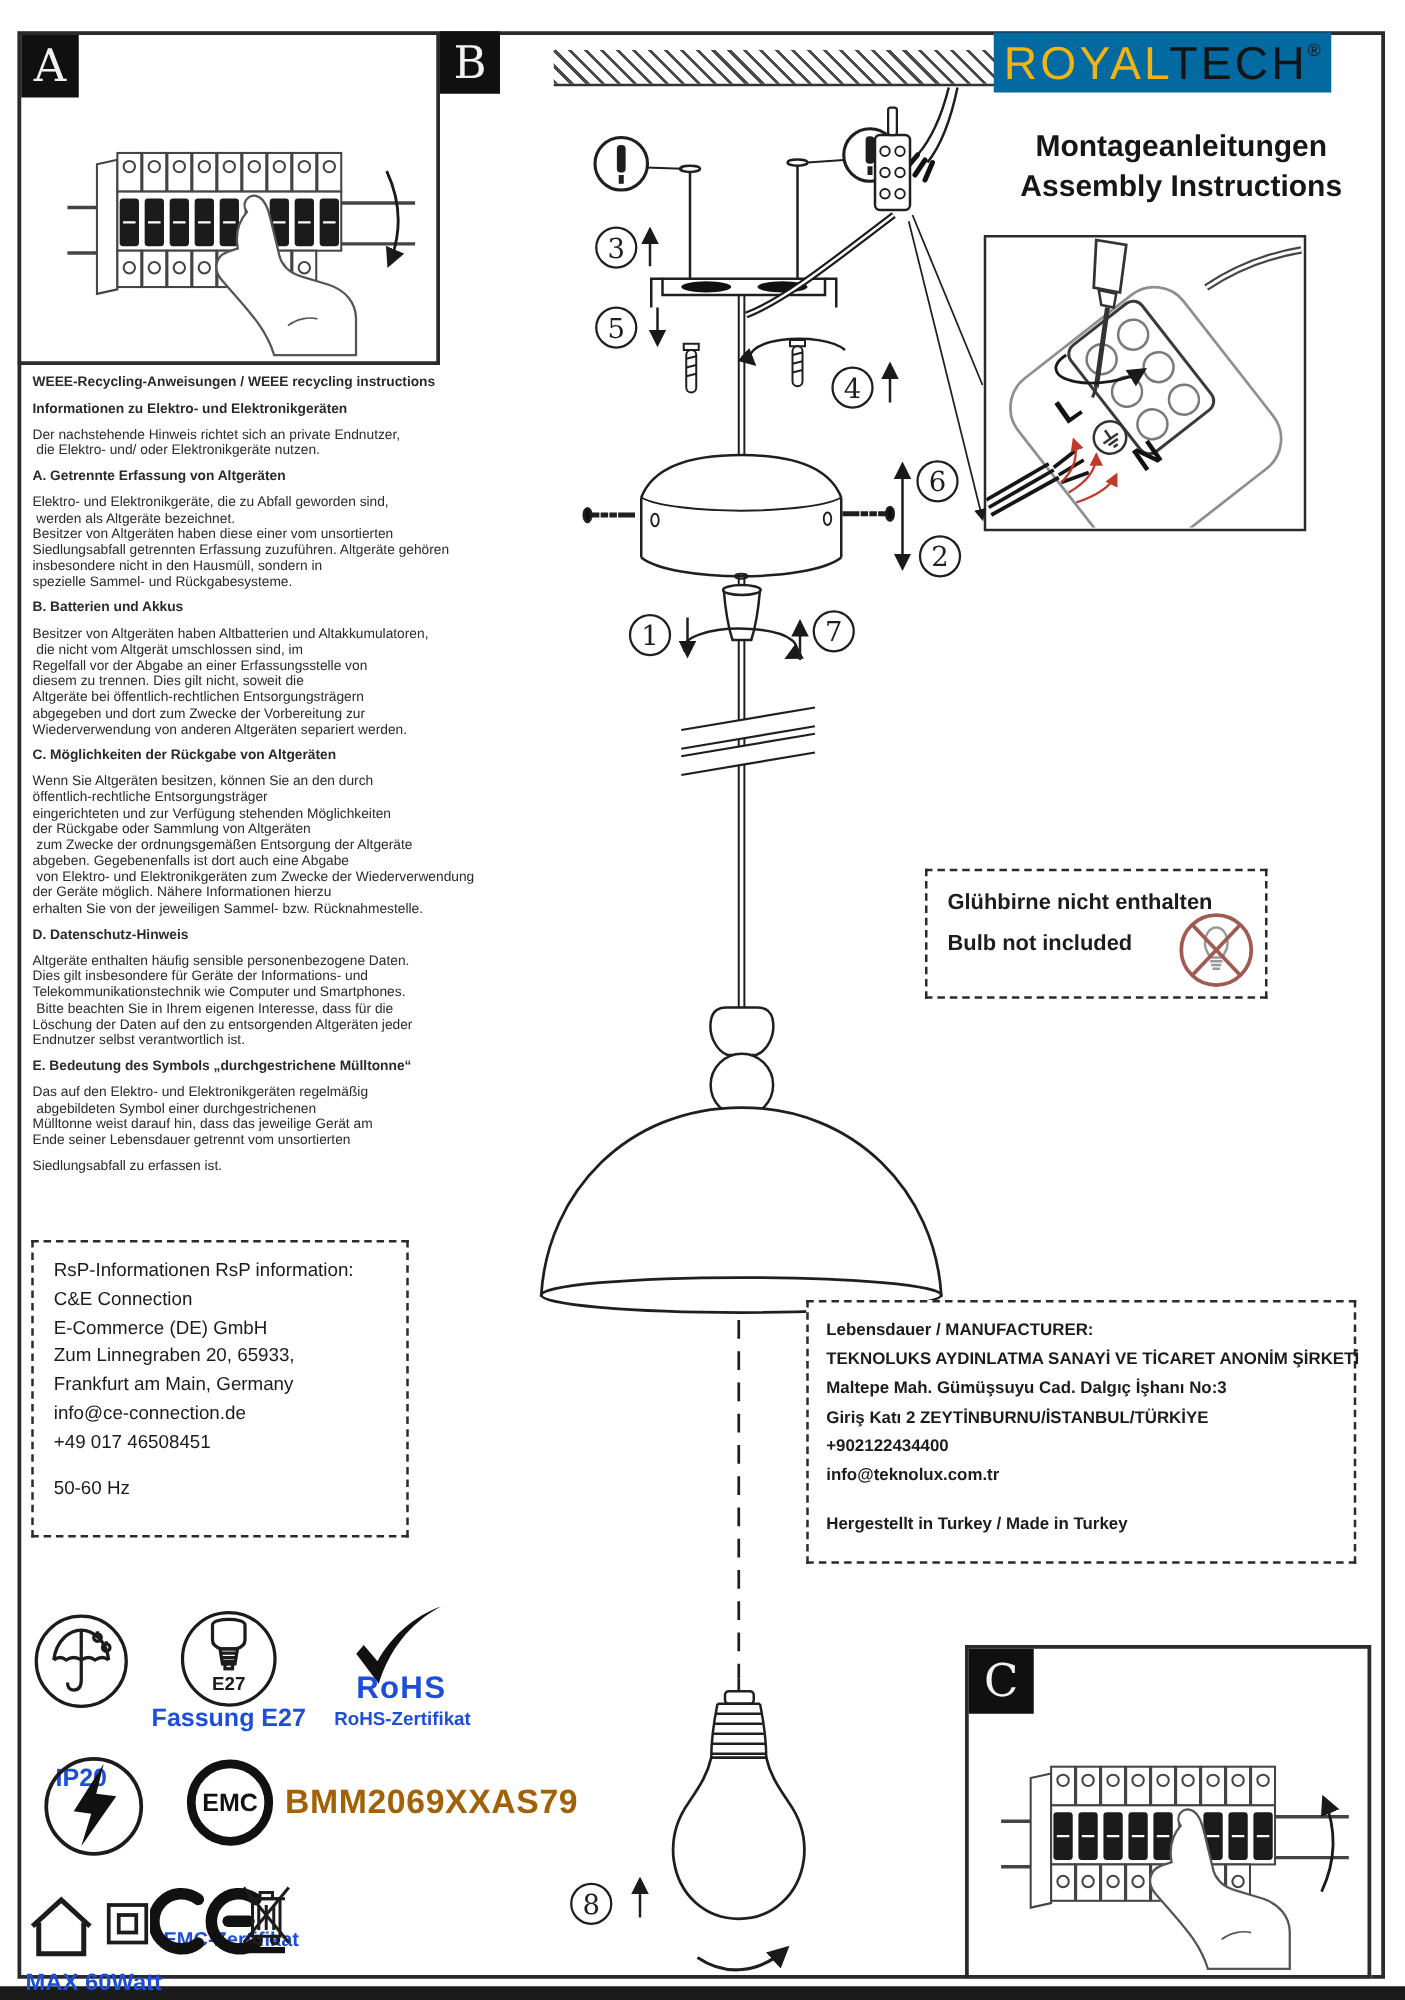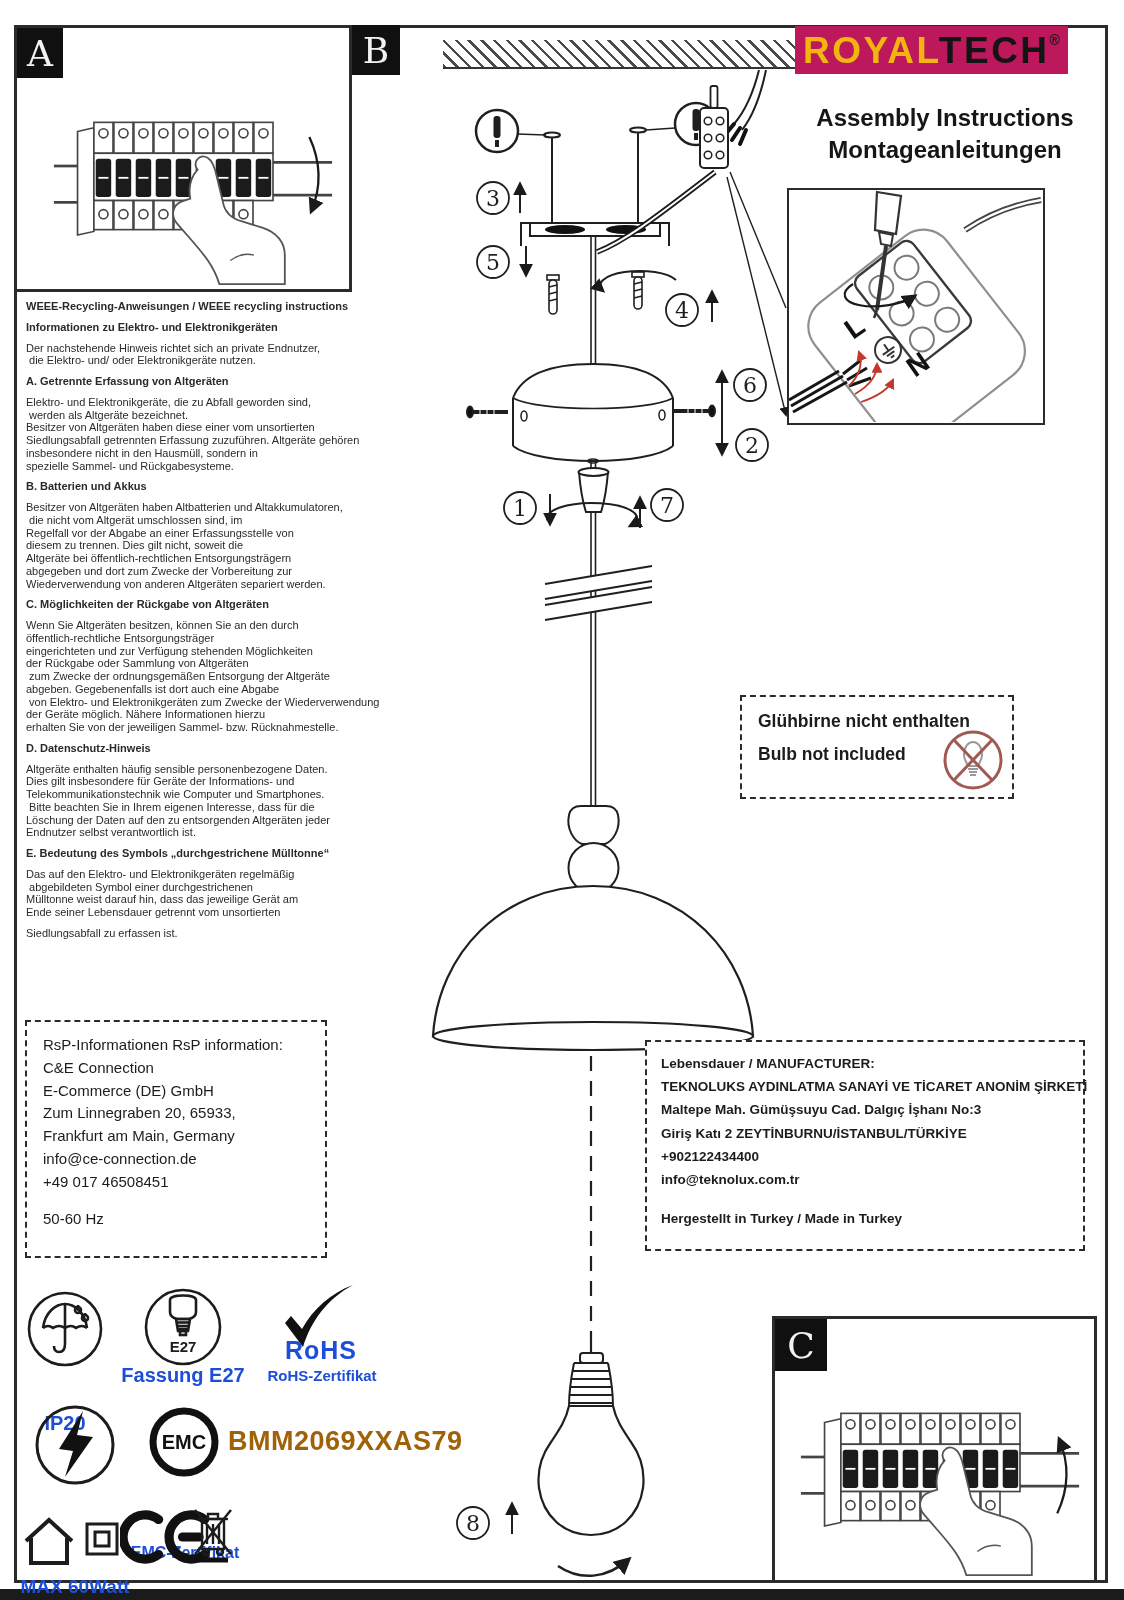--- a/index.html
+++ b/index.html
@@ -6,21 +6,21 @@
   .page{position:relative;width:1124px;height:1600px;background:#fff;overflow:hidden;
         font-family:"Liberation Sans",sans-serif;color:#1c1c1c;}
   .abs{position:absolute;}
   .page-border{left:14px;top:25px;width:1094px;height:1558px;border:3px solid #2b2b2b;box-sizing:border-box;}
   .bottom-bar{left:0;top:1589px;width:1124px;height:11px;background:#1b1b1b;}
   .panel-box{border:3px solid #2b2b2b;box-sizing:border-box;background:#fff;}
   .panel-label{background:#101010;color:#f2f2f2;font-family:"DejaVu Serif",serif;
                display:flex;align-items:center;justify-content:center;font-size:36px;}
   .hatch{background:repeating-linear-gradient(45deg,#4a4a4a 0,#4a4a4a 2.4px,transparent 2.4px,transparent 9px);
          border-bottom:2.5px solid #333;}
-  .logo{font-weight:700;font-size:37px;letter-spacing:2.5px;white-space:nowrap;background:#be185d;padding:4px 8px 2px 8px;}
+  .logo{font-weight:400;font-size:37px;letter-spacing:2.5px;white-space:nowrap;background:#0369a1;padding:4px 8px 2px 8px;}
   .logo .royal{color:#F2B50F;}
   .logo .tech{color:#141414;}
   .logo .reg{font-size:14px;vertical-align:18px;color:#141414;letter-spacing:0;}
   .doc-title{width:300px;text-align:center;font-size:24px;font-weight:600;line-height:1.35;color:#161616;}
   .weee{width:345px;font-size:11px;line-height:1.16;color:#2a2a2a;}
   .wb{margin-bottom:8px;}
   .wb.h{font-weight:bold;white-space:pre;}
   .wb.p{white-space:pre;}
   .dashed-box{border:2.2px dashed #2b2b2b;box-sizing:border-box;background:#fff;}
   .bulb-note{font-size:17.5px;font-weight:600;line-height:1.9;padding:8px 0 0 16px;}
@@ -129,22 +129,22 @@
   <div class="abs panel-label" style="left:352px;top:25px;width:48px;height:50px;">
     <span>B</span>
   </div>
 
   <div class="abs hatch" style="left:443px;top:40px;width:360px;height:27px;"></div>
 
   <div class="abs logo" style="left:795px;top:26px;">
     <span class="royal">ROYAL</span><span class="tech">TECH</span><span class="reg">®</span>
   </div>
   <div class="abs doc-title" style="left:795px;top:102px;">
+    <div>Montageanleitungen</div>
     <div>Assembly Instructions</div>
-    <div>Montageanleitungen</div>
   </div>
 
   <div class="abs wiring-box" style="left:787px;top:188px;width:258px;height:237px;">
     <svg width="253" height="232" viewBox="0 0 253 232">
       <defs>
         <marker id="ah2" viewBox="0 0 10 10" refX="8" refY="5" markerWidth="7" markerHeight="7" orient="auto-start-reverse">
             <path d="M0,0 L10,5 L0,10 z" fill="#1a1a1a"></path>
           </marker>
         <marker id="ahr" viewBox="0 0 10 10" refX="8" refY="5" markerWidth="6" markerHeight="6" orient="auto-start-reverse">
             <path d="M0,0 L10,5 L0,10 z" fill="#C2392B"></path>
@@ -436,21 +436,21 @@
 Löschung der Daten auf den zu entsorgenden Altgeräten jeder
 Endnutzer selbst verantwortlich ist.</div>
     <div class="wb h">E. Bedeutung des Symbols „durchgestrichene Mülltonne“</div>
     <div class="wb p">Das auf den Elektro- und Elektronikgeräten regelmäßig
  abgebildeten Symbol einer durchgestrichenen
 Mülltonne weist darauf hin, dass das jeweilige Gerät am
 Ende seiner Lebensdauer getrennt vom unsortierten</div>
     <div class="wb p">Siedlungsabfall zu erfassen ist.</div>
   </div>
 
-  <div class="abs dashed-box rsp" style="left:25px;top:1020px;width:302px;height:238px;">
+  <div class="abs dashed-box rsp" style="left:25px;top:992px;width:302px;height:238px;">
     <div>RsP-Informationen RsP information:</div>
     <div class="pre">C&amp;E Connection
 E-Commerce (DE) GmbH
 Zum Linnegraben 20, 65933,
 Frankfurt am Main, Germany
 info@ce-connection.de
 +49 017 46508451</div>
     <div class="freq">50-60 Hz</div>
   </div>
 

